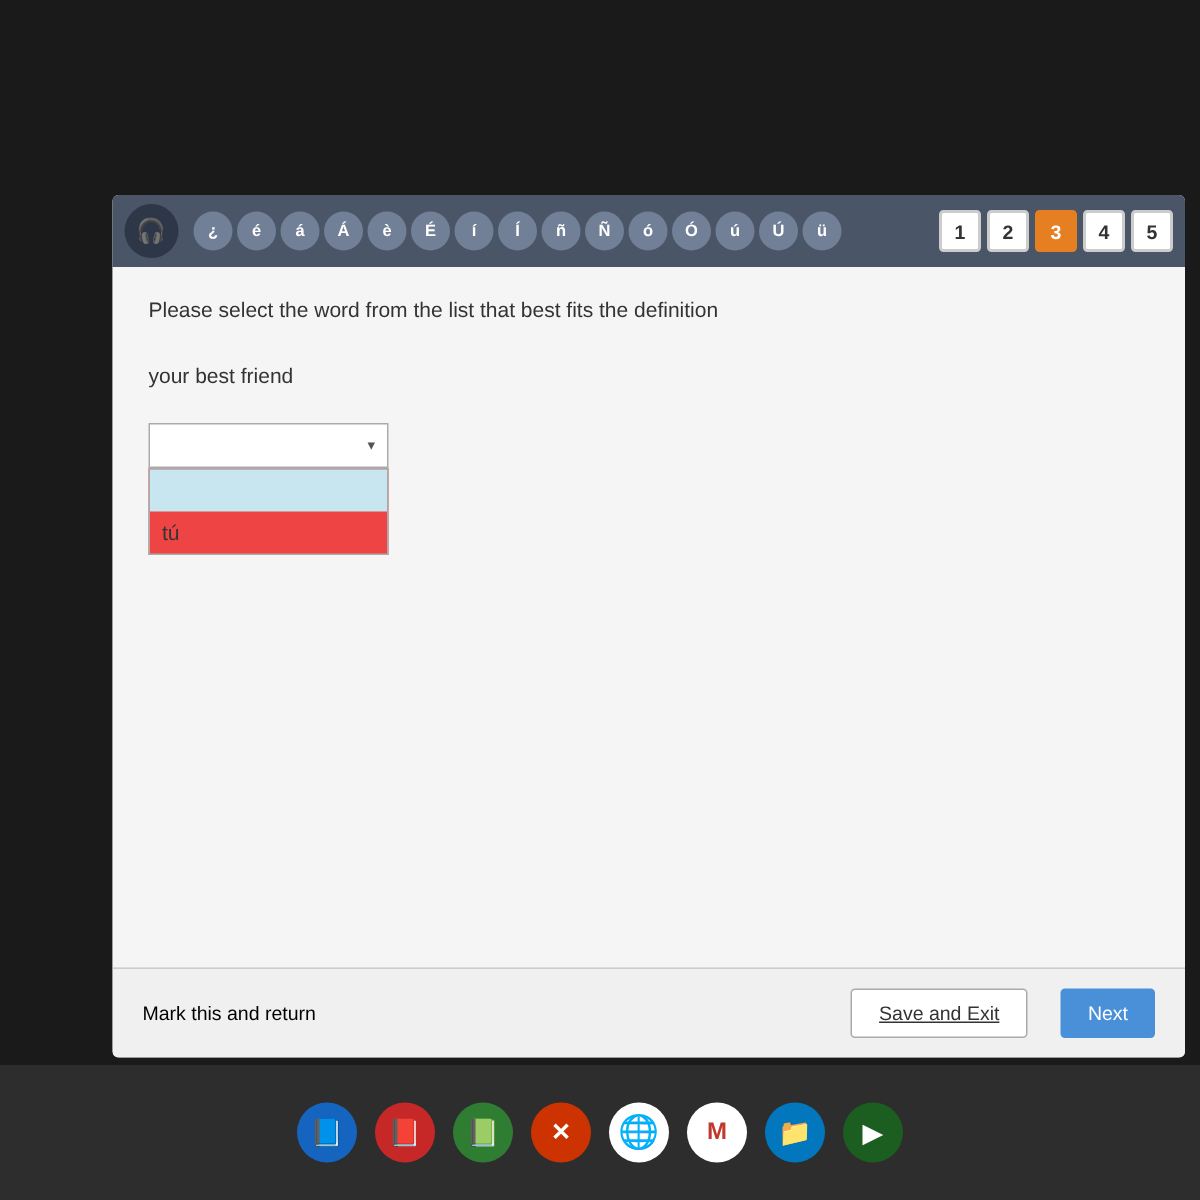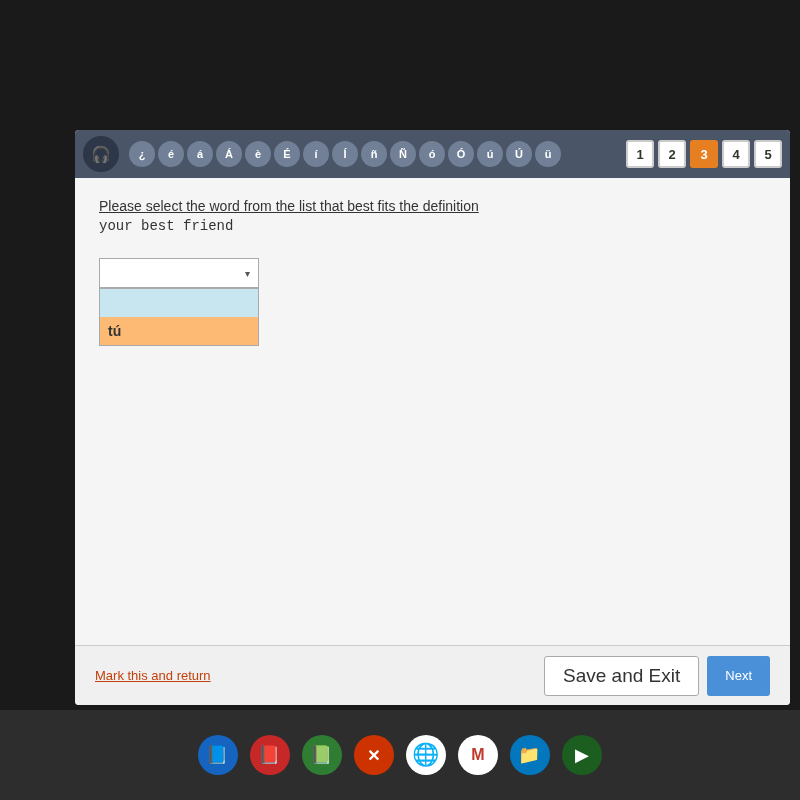--- a/index.html
+++ b/index.html
@@ -101,30 +101,28 @@
     .main-content {
       background: #f5f5f5;
       padding: 20px 24px;
       height: calc(100% - 48px - 60px);
       overflow-y: auto;
     }
 
     .instruction-text {
       font-size: 14px;
       color: #333;
-      margin-bottom: 4px;
-      text-decoration: underline;
+      margin-bottom: 28px;
     }
 
     .definition-text {
       font-size: 14px;
       color: #333;
       margin-bottom: 24px;
       font-weight: normal;
-      font-family: Liberation Mono, monospace;
     }
 
     
     .dropdown-container {
       position: relative;
       width: 160px;
       margin-bottom: 10px;
     }
 
     .dropdown-trigger {
@@ -143,23 +141,22 @@
       font-size: 10px;
       color: #555;
     }
 
     .dropdown-list {
       position: absolute;
       top: 30px;
       left: 0;
       width: 100%;
       border: 1px solid #aaa;
-      background: #fdba74;
+      background: #ef4444;
       z-index: 10;
-      font-weight: bold;
     }
 
     .dropdown-option {
       padding: 6px 8px;
       font-size: 14px;
       color: #333;
       cursor: pointer;
     }
 
     .dropdown-option:first-child {
@@ -175,49 +172,50 @@
       height: 60px;
       background: #f0f0f0;
       border-top: 1px solid #ccc;
       display: flex;
       align-items: center;
       justify-content: space-between;
       padding: 0 20px;
     }
 
     .mark-return-link {
-      color: #c2410c;
+      color: #000000;
       font-size: 13px;
-      text-decoration: underline;
       cursor: pointer;
     }
 
     .bottom-buttons {
       display: flex;
       gap: 8px;
     }
 
     .btn-save {
       padding: 8px 18px;
       background: white;
       border: 1px solid #aaa;
       border-radius: 3px;
-      font-size: 19px;
-      color: #333;
-      cursor: pointer;
+      font-size: 13px;
+      color: #333;
+      cursor: pointer;
+      text-decoration: underline;
     }
 
     .btn-next {
       padding: 4px 18px;
       background: #4a90d9;
       border: none;
       border-radius: 3px;
       font-size: 13px;
       color: white;
       cursor: pointer;
+      margin-left: 14px;
     }
 
     
     .taskbar {
       position: absolute;
       bottom: 0;
       left: 0;
       right: 0;
       height: 90px;
       background: #2d2d2d;

